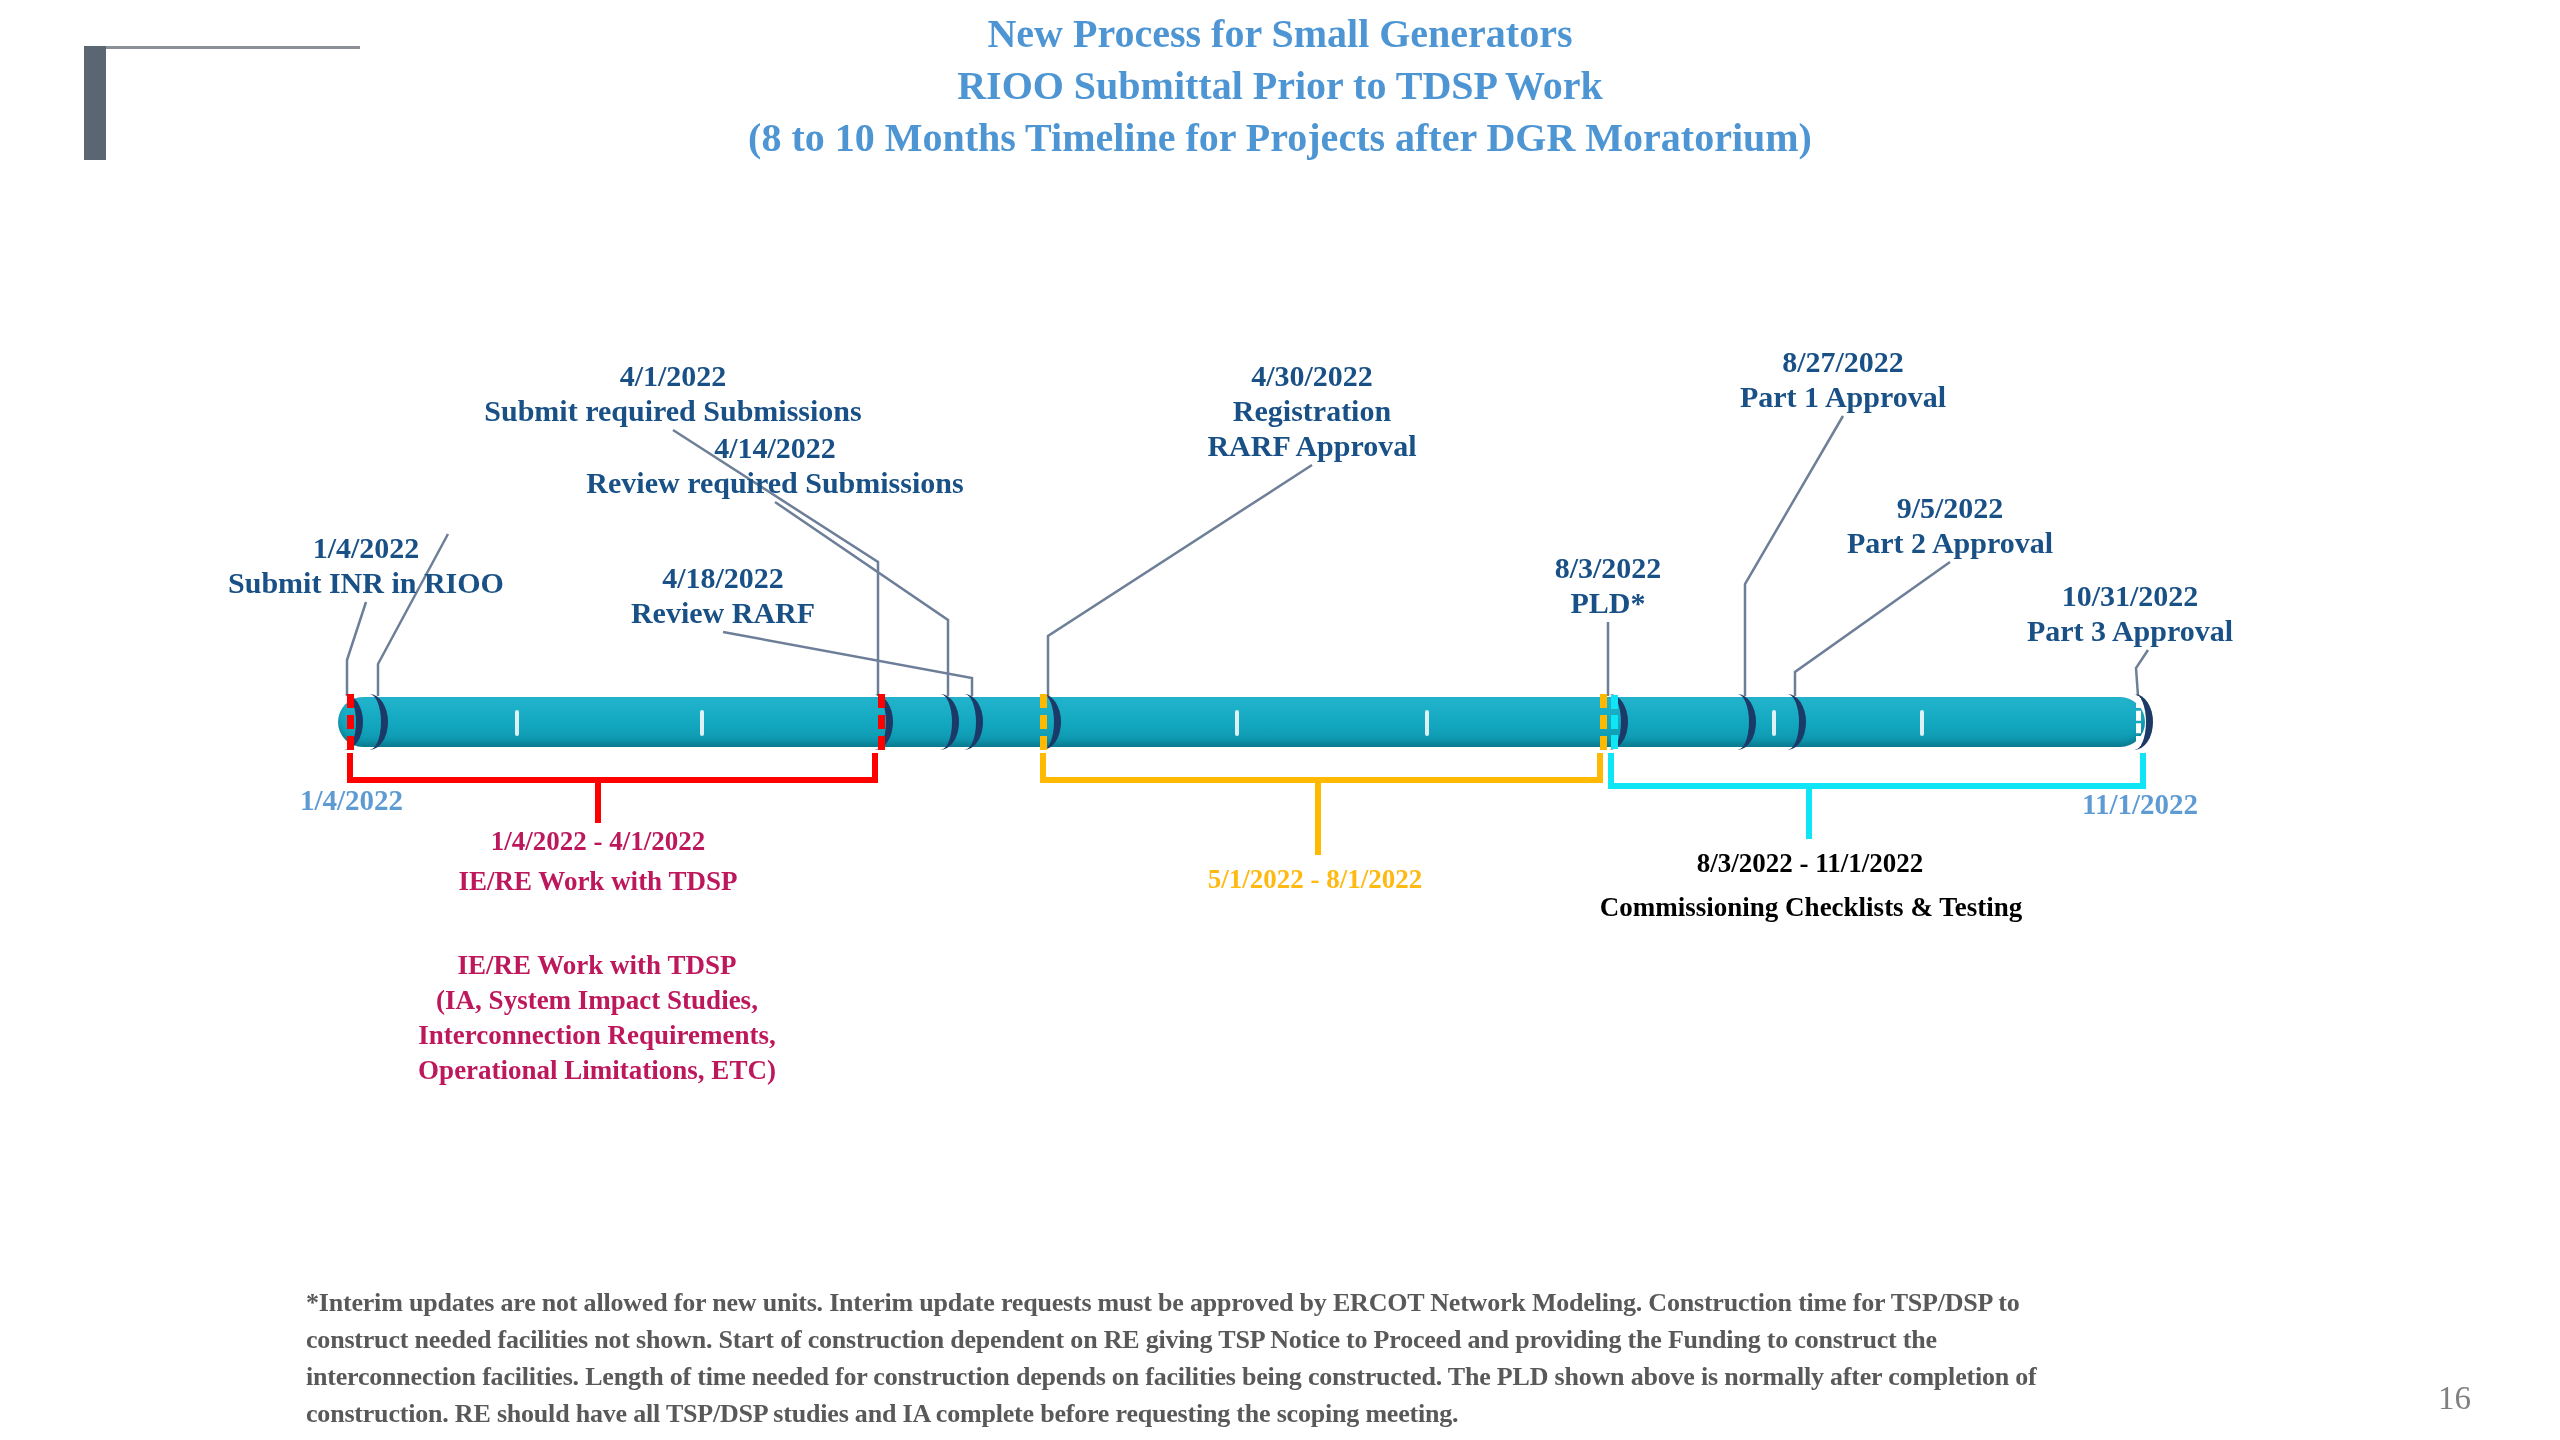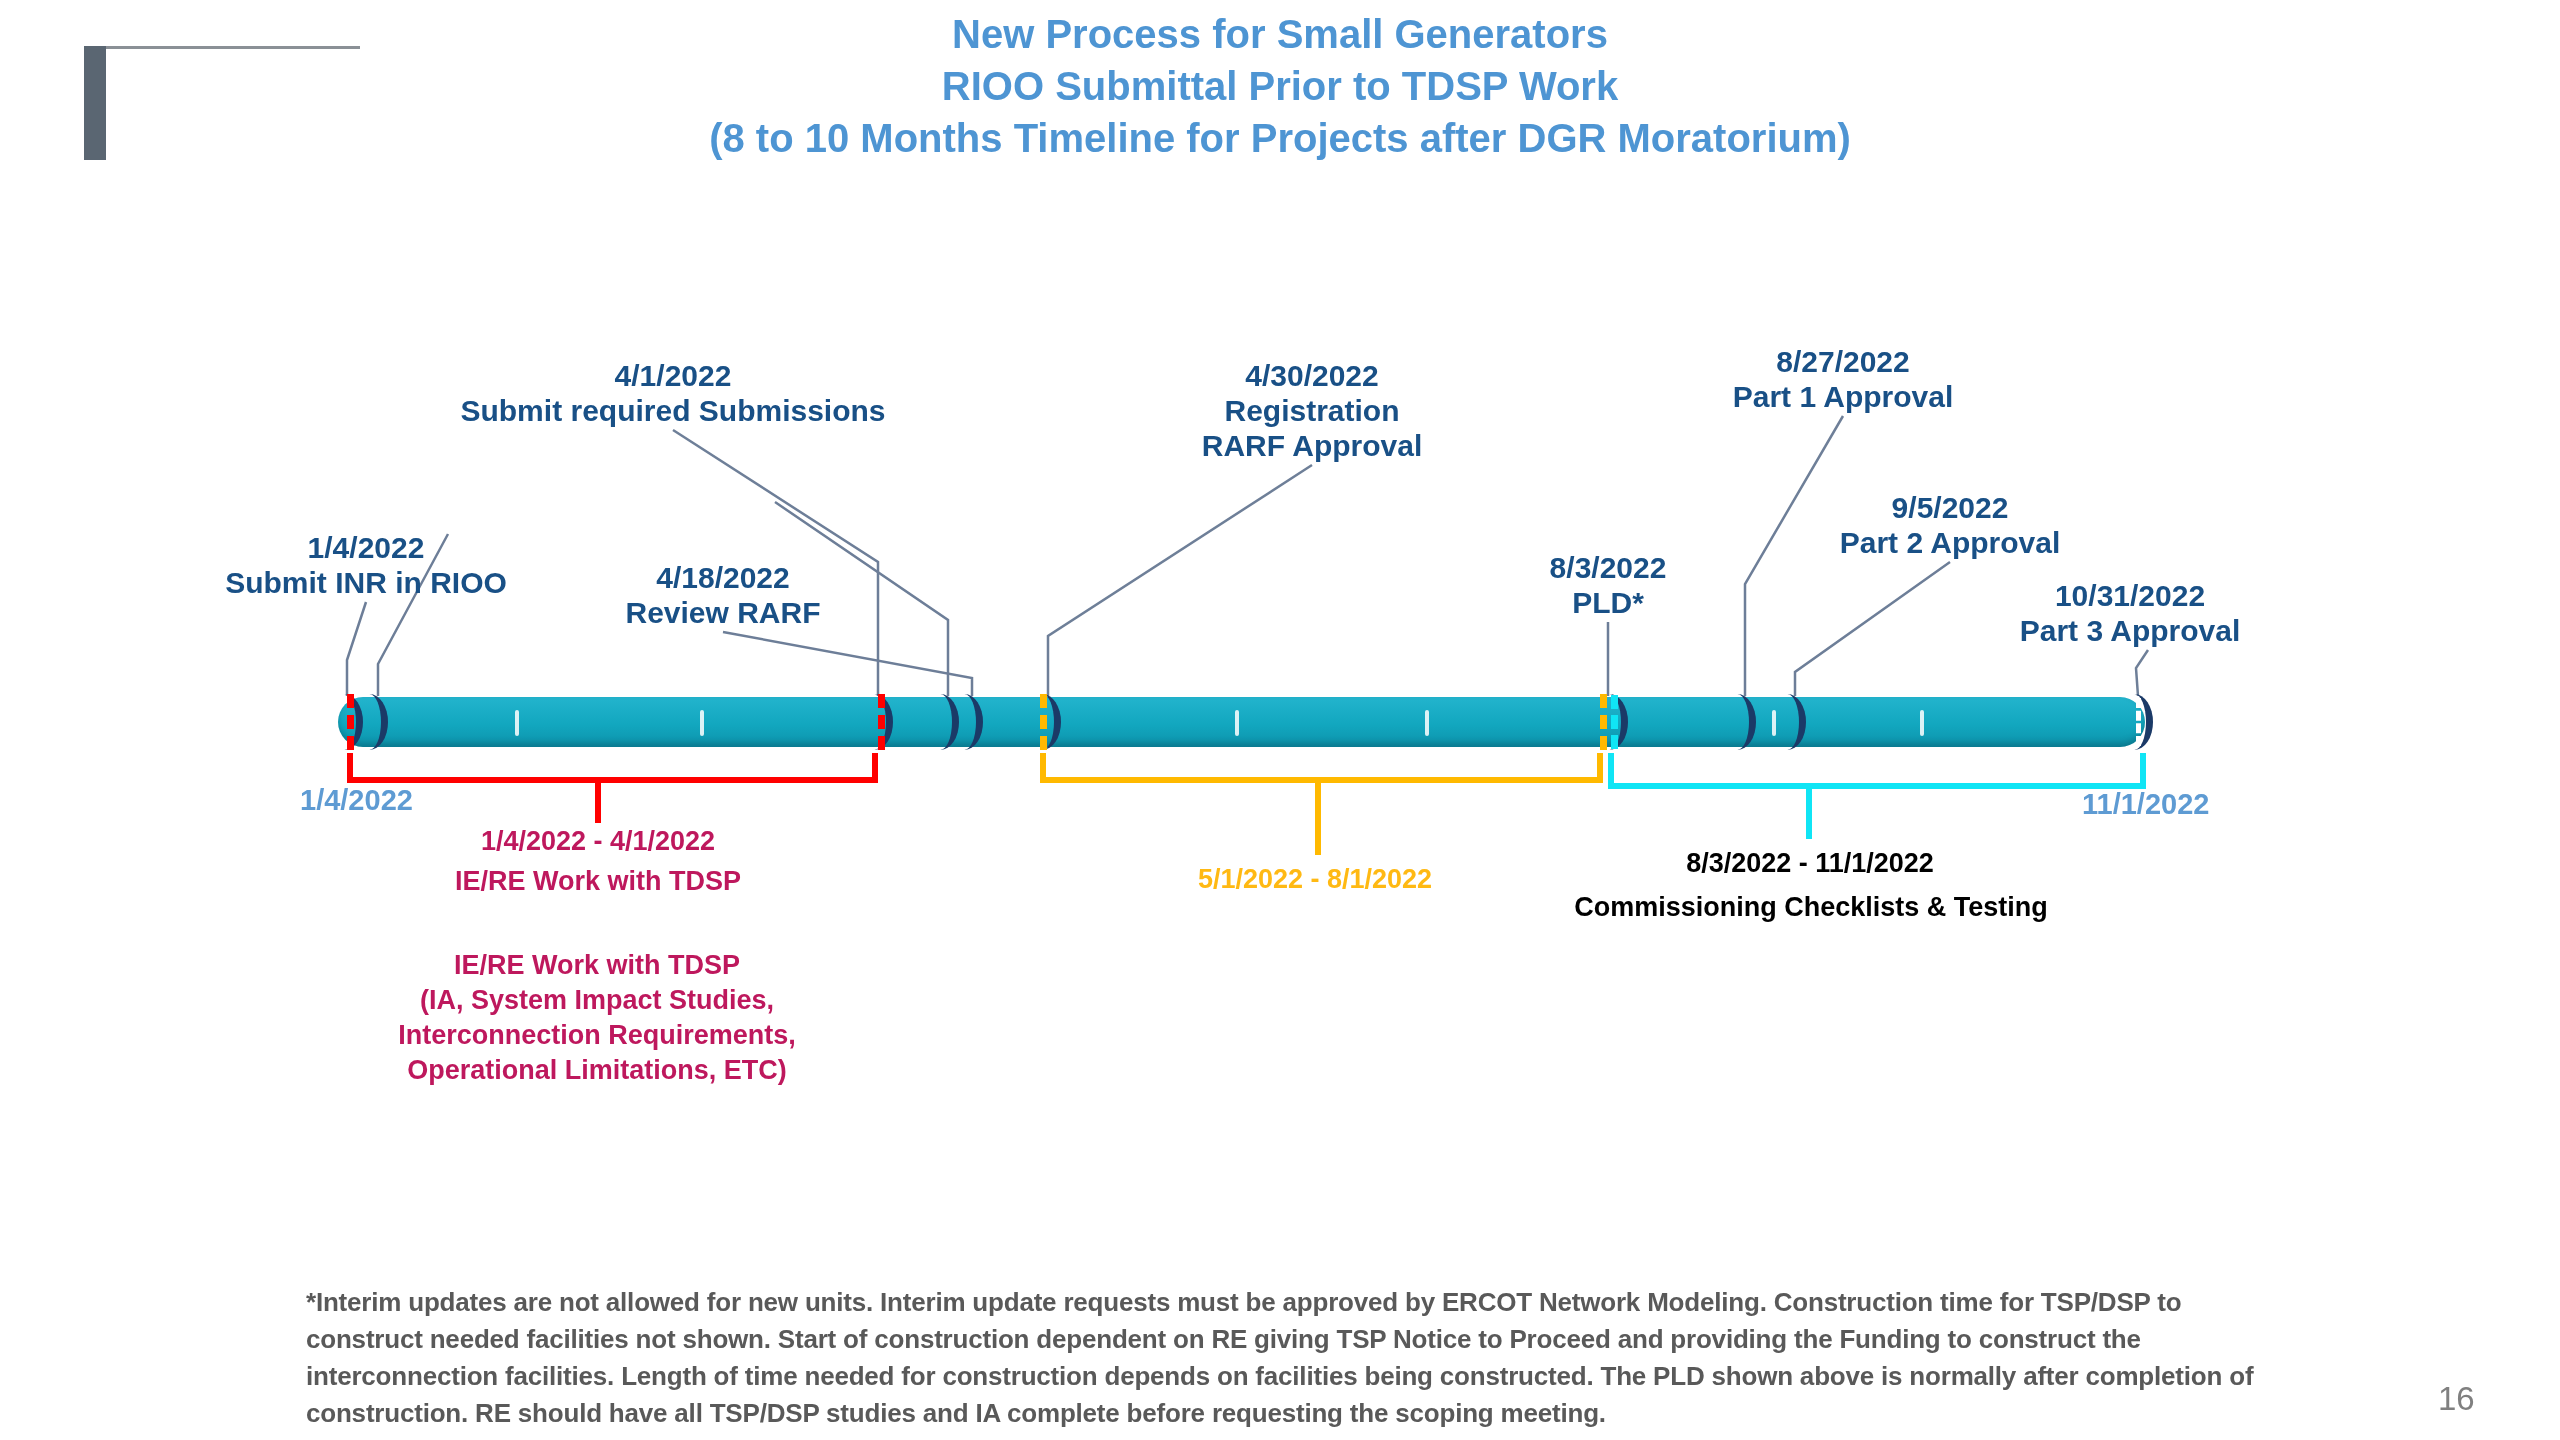--- a/index.html
+++ b/index.html
@@ -1,18 +1,18 @@
 <!DOCTYPE html>
 <html><head>
 <meta charset="utf-8">
 <title>New Process for Small Generators</title>
 <style>
   html,body{margin:0;padding:0;background:#ffffff;}
   .slide{position:relative;width:2560px;height:1440px;background:#ffffff;overflow:hidden;
-         font-family:Liberation Sans, sans-serif;}
+         font-family:Liberation Serif, serif;}
   
   .corner-rect{position:absolute;left:84px;top:46px;width:22px;height:114px;background:#5A6672;}
   .corner-line{position:absolute;left:106px;top:46px;width:254px;height:3px;background:#8A9096;}
   
   .title{position:absolute;left:0;right:0;top:8px;text-align:center;
          color:#4E95D3;font-size:40px;font-weight:bold;line-height:52px;}
   
   .bar{position:absolute;left:338px;top:697px;width:1807px;height:50px;border-radius:25px;
        background:linear-gradient(180deg,#23B4CD 0%,#12A7BF 55%,#0D93AB 100%);
        box-shadow:inset 0 -4px 6px rgba(0,40,50,.25);}
@@ -106,20 +106,24 @@
   <div class="dash white" style="left:2136px"></div>
 
   <div class="evt" style="left:366px;top:530px">
     <div>1/4/2022</div>
     <div>Submit INR in RIOO</div>
   </div>
   <div class="evt" style="left:673px;top:358px">
     <div>4/1/2022</div>
     <div>Submit required Submissions</div>
   </div>
+  <div class="evt" style="left:775px;top:430px">
+    <div>4/14/2022</div>
+    <div>Review required Submissions</div>
+  </div>
   <div class="evt" style="left:723px;top:560px">
     <div>4/18/2022</div>
     <div>Review RARF</div>
   </div>
   <div class="evt" style="left:1312px;top:358px">
     <div>4/30/2022</div>
     <div>Registration</div>
     <div>RARF Approval</div>
   </div>
   <div class="evt" style="left:1608px;top:550px">

